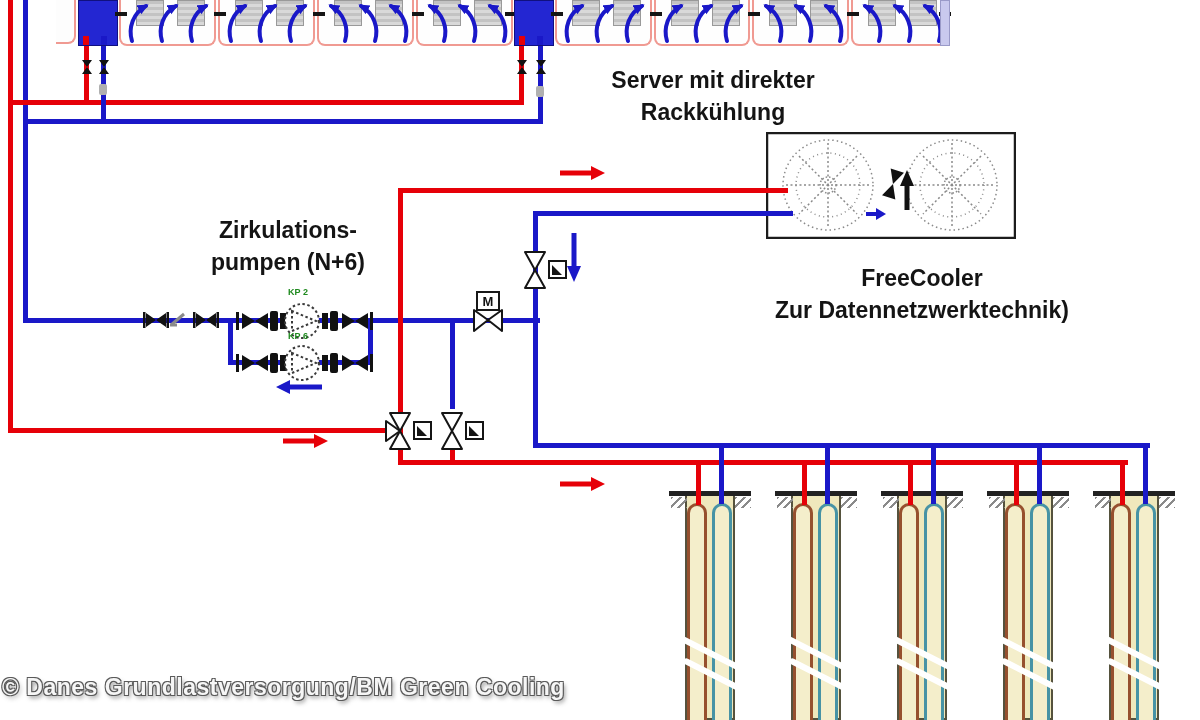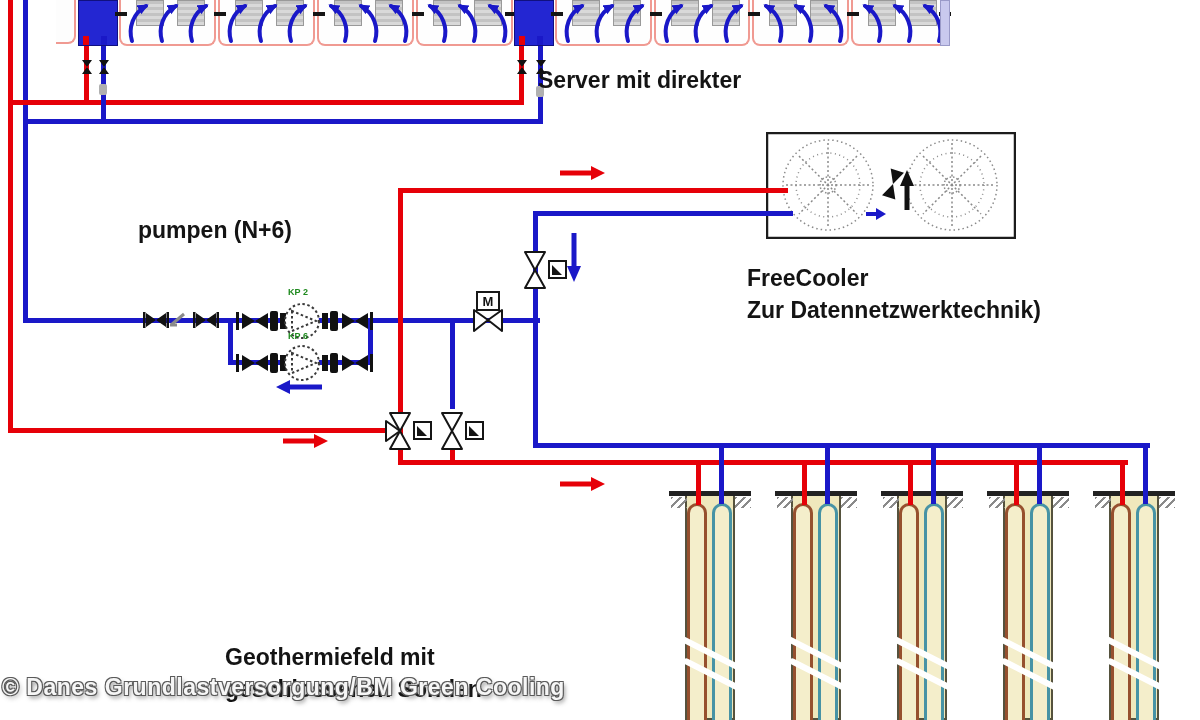--- a/index.html
+++ b/index.html
@@ -15,21 +15,21 @@
   .bay{position:relative;flex:1;margin:0 1px;border:2px solid var(--bay-pink,#f09a92);border-top:none;border-radius:0 0 8px 8px;background:#fefefe;box-sizing:border-box;}
   .bay::before{content:"";position:absolute;left:-6px;top:12px;width:12px;height:4px;background:#151515;}
   .bay:last-child::after{content:"";position:absolute;right:-6px;top:12px;width:12px;height:4px;background:#151515;}
   .srv{position:absolute;top:0;width:26px;height:24px;border:1px solid #999;background:repeating-linear-gradient(0deg,#d9d9d9 0 3px,#c3c3c3 3px 6px);}
   .arr{position:absolute;left:1px;bottom:0;}
   .arr path{fill:none;stroke:var(--return-blue,#1a18c8);stroke-width:4;stroke-linecap:round;marker-end:url(#ah);}
   .bay-partial{position:absolute;left:56px;top:0;width:20px;height:44px;border:2px solid var(--bay-pink,#f09a92);border-top:none;border-left:none;border-radius:0 0 8px 0;box-sizing:border-box;background:#fdfdfd;}
   .strip{position:absolute;left:940px;top:0;width:10px;height:46px;background:#c9c9ee;border:1px solid #9a9ac8;box-sizing:border-box;}
   .vsvg{position:absolute;}
   .sens{position:absolute;width:8px;height:11px;background:#b0b0b0;border-radius:2px;}
-  .lbl{position:absolute;text-align:left;font-weight:bold;font-size:23px;line-height:32px;color:#141414;}
+  .lbl{position:absolute;text-align:center;font-weight:bold;font-size:23px;line-height:32px;color:#141414;}
   .tag{position:absolute;width:48px;text-align:center;font-size:9px;font-weight:bold;color:var(--pump-tag-green,#1f8a1f);}
   #mbox{position:absolute;left:476px;top:291px;width:24px;height:20px;border:2px solid #181818;background:#fff;font-size:13px;font-weight:bold;text-align:center;line-height:17px;box-sizing:border-box;color:#111;}
   #field{position:absolute;left:0;top:0;width:1200px;height:720px;}
   .bore{position:absolute;background:var(--borehole-fill,#efe8bc);border:2px solid #55523d;border-top:none;box-sizing:border-box;}
   .ground{position:absolute;background:var(--ground-dark,#222);}
   .hatch{position:absolute;background:repeating-linear-gradient(135deg,#8a8a8a 0 2px,transparent 2px 6px);}
   .arch{position:absolute;border:3px solid;border-bottom:none;border-radius:10px 10px 0 0;box-sizing:border-box;background:#f4eecb;}
   .arch-warm{border-color:var(--borehole-brown,#96502e);}
   .arch-cold{border-color:var(--borehole-teal,#4793a5);}
   .slash{position:absolute;background:#fff;transform:rotate(27deg);border-radius:3px;}
@@ -339,27 +339,25 @@
       <div class="arch arch-warm" style="left: 1111px; top: 503px; width: 20px; height: 217px;"></div>
       <div class="arch arch-cold" style="left: 1136px; top: 503px; width: 20px; height: 217px;"></div>
       <div class="pipe pb" style="left: 1143px; top: 448px; width: 5px; height: 56px;"></div>
       <div class="pipe pr" style="left: 1120px; top: 465px; width: 5px; height: 40px;"></div>
       <div class="slash" style="left: 1099px; top: 650px; width: 70px; height: 6px;"></div>
       <div class="slash" style="left: 1104px; top: 673px; width: 70px; height: 6px;"></div>
     </div>
 
   <div class="lbl" style="left:538px;top:64px;width:350px">
     <div>Server mit direkter</div>
+    <div>Rackkühlung</div>
   </div>
   <div class="lbl" style="left:138px;top:214px;width:300px">
+    <div>Zirkulations-</div>
     <div>pumpen (N+6)</div>
   </div>
   <div class="lbl" style="left:747px;top:262px;width:350px">
     <div>FreeCooler</div>
     <div>Zur Datennetzwerktechnik)</div>
   </div>
-  <div class="lbl" style="left:225px;top:641px;width:300px">
-    <div>Geothermiefeld mit</div>
-    <div>geschlossenen Sonden</div>
-  </div>
 
   <div id="wm">© Danes Grundlastversorgung/BM Green Cooling</div>
 </div>
 
 </body></html>

